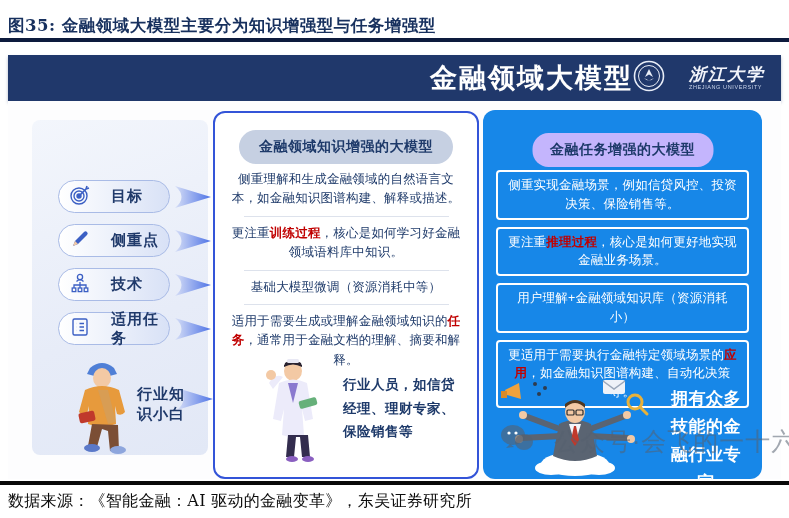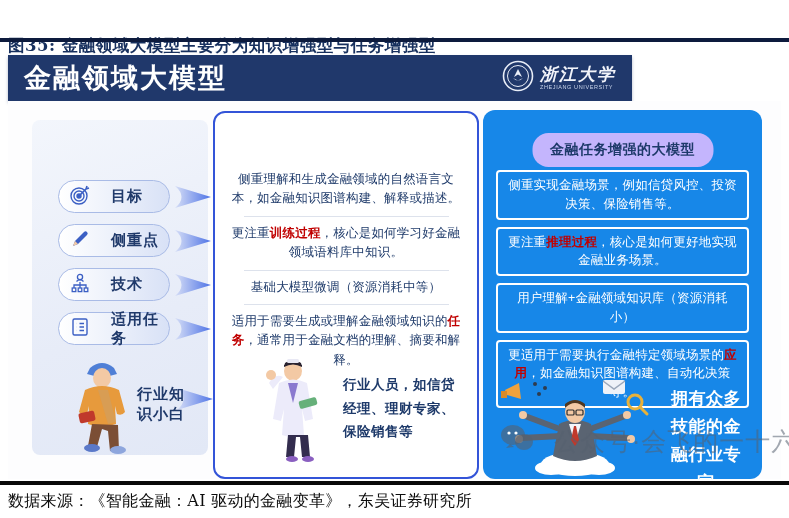--- a/index.html
+++ b/index.html
@@ -6,37 +6,37 @@
   html,body { width:789px; height:518px; }
   body {
     position:relative; width:789px; height:518px; background:#ffffff;
     font-family:"Liberation Sans", sans-serif; overflow:hidden;
   }
   .abs { position:absolute; }
 
   
   .fig-title {
     left:8px; top:15px; font-family:"DejaVu Serif", serif;
-    font-size:16.5px; font-weight:bold; color:#17305e; letter-spacing:.5px;margin-top:20px;
+    font-size:16.5px; font-weight:bold; color:#17305e; letter-spacing:.5px;
   }
   .rule-top  { left:0; top:38px;  width:789px; height:4px; background:#0d1b3d; }
   .rule-bot  { left:0; top:481px; width:789px; height:3.5px; background:#090909; }
   .fig-source {
     left:8px; top:491px; font-family:"DejaVu Serif", serif;
     font-size:16px; color:#0c0c0c; letter-spacing:.3px;
   }
 
   
   .panel-header {
-    left:8px; top:55px; width:624px; height:46px; background:#20386b;
-    display:flex; align-items:center; justify-content:space-between;
+    left:8px; top:55px; width:773px; height:46px; background:#20386b;
+    display:flex; align-items:center; justify-content:flex-end;
     padding:0 16px; box-shadow:0 2px 3px rgba(40,60,110,.35);
   }
   .panel-title { color:#fff; font-size:27px; font-weight:bold; letter-spacing:2px; }
-  .logo { display:flex; align-items:center; gap:6px; }
+  .logo { display:flex; align-items:center; gap:24px; }
   .logo-text { display:flex; flex-direction:column; line-height:1; }
   .logo-cn { color:#f2f4fa; font-size:17px; font-weight:bold; font-style:italic; letter-spacing:2px; font-family:"DejaVu Serif", serif; }
   .logo-en { color:#c9d4ea; font-size:5.5px; letter-spacing:.6px; margin-top:2px; }
   .panel-body { left:8px; top:101px; width:773px; height:378px; background:#fdfdfe; }
 
   
   .sidebar-bg {
     left:32px; top:120px; width:176px; height:335px; border-radius:8px;
     background:linear-gradient(160deg,#f3f6fc 0%,#e7ecf8 60%,#e2e8f6 100%);
   }
@@ -202,20 +202,21 @@
   <path d="M33 34 q17 -8 34 0 l6 22 q-3 4 -8 2 l-2 -8 l1 18 q-15 5 -28 0 l1 -18 l-2 8 q-5 2 -8 -2 Z" fill="#e79a3c"></path>
   <path d="M46 34 l10 0 l8 32 l-8 2 Z" fill="#caa06b" opacity=".5"></path>
   <rect x="27" y="56" width="16" height="10" rx="2" fill="#c0392b" transform="rotate(-12 35 61)"></rect>
   <path d="M40 68 l-4 22 l9 1 l5 -18 l6 2 l2 20 l9 0 l-1 -26 Z" fill="#7b4e35"></path>
   <ellipse cx="40" cy="92" rx="8" ry="4" fill="#5b79c9"></ellipse>
   <ellipse cx="66" cy="94" rx="8" ry="4" fill="#8ea6dd"></ellipse>
 </svg>
 <div class="abs persona-left">行业知识小白</div>
 
 <div class="abs k-col">
+  <div class="k-pill">金融领域知识增强的大模型</div>
   <div class="k-rows">
     <p class="k-row"><span>侧重理解和生成金融领域的自然语言文本，如金融知识图谱构建、解释或描述。</span></p>
     <div class="k-div"></div>
     <p class="k-row"><span>更注重</span><span class="em">训练过程</span><span>，核心是如何学习好金融领域语料库中知识。</span></p>
     <div class="k-div"></div>
     <p class="k-row"><span>基础大模型微调（资源消耗中等）</span></p>
     <div class="k-div"></div>
     <p class="k-row"><span>适用于需要生成或理解金融领域知识的</span><span class="em">任务</span><span>，通常用于金融文档的理解、摘要和解释。</span></p>
   </div>
 </div>

